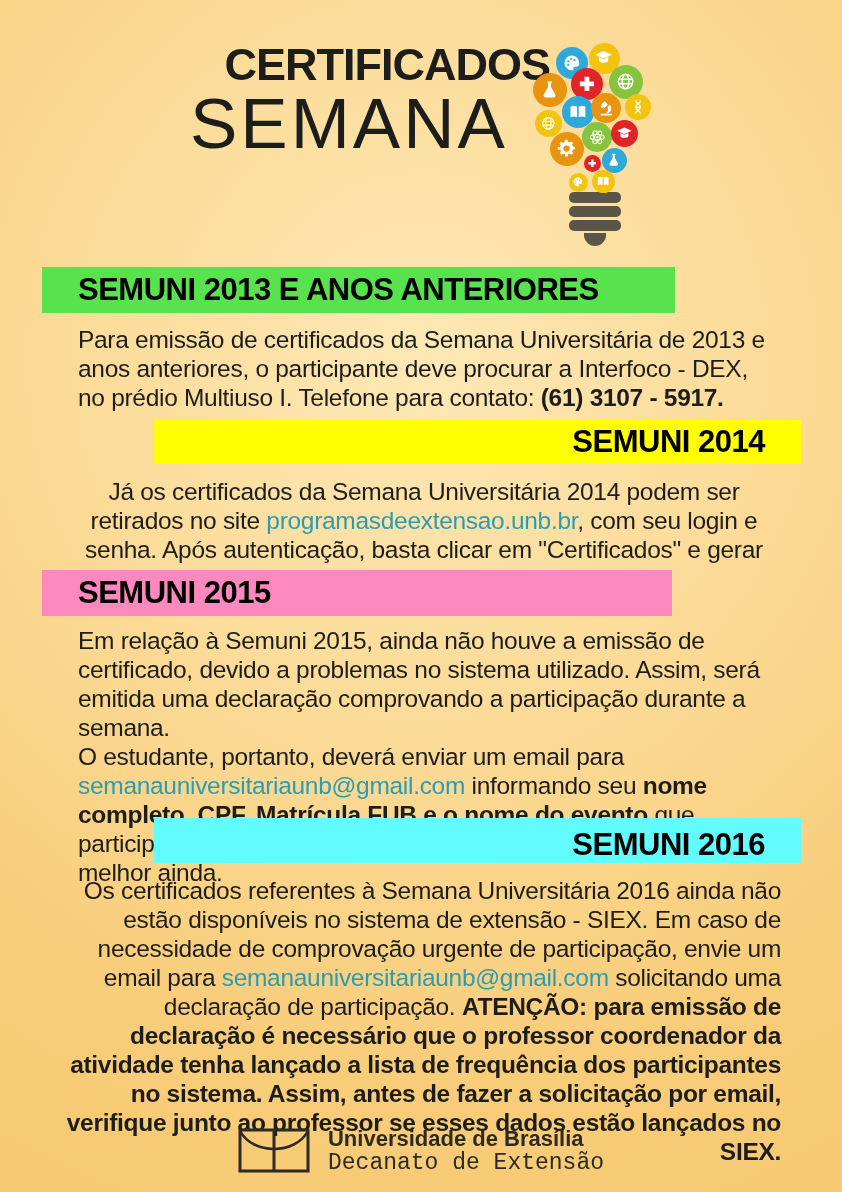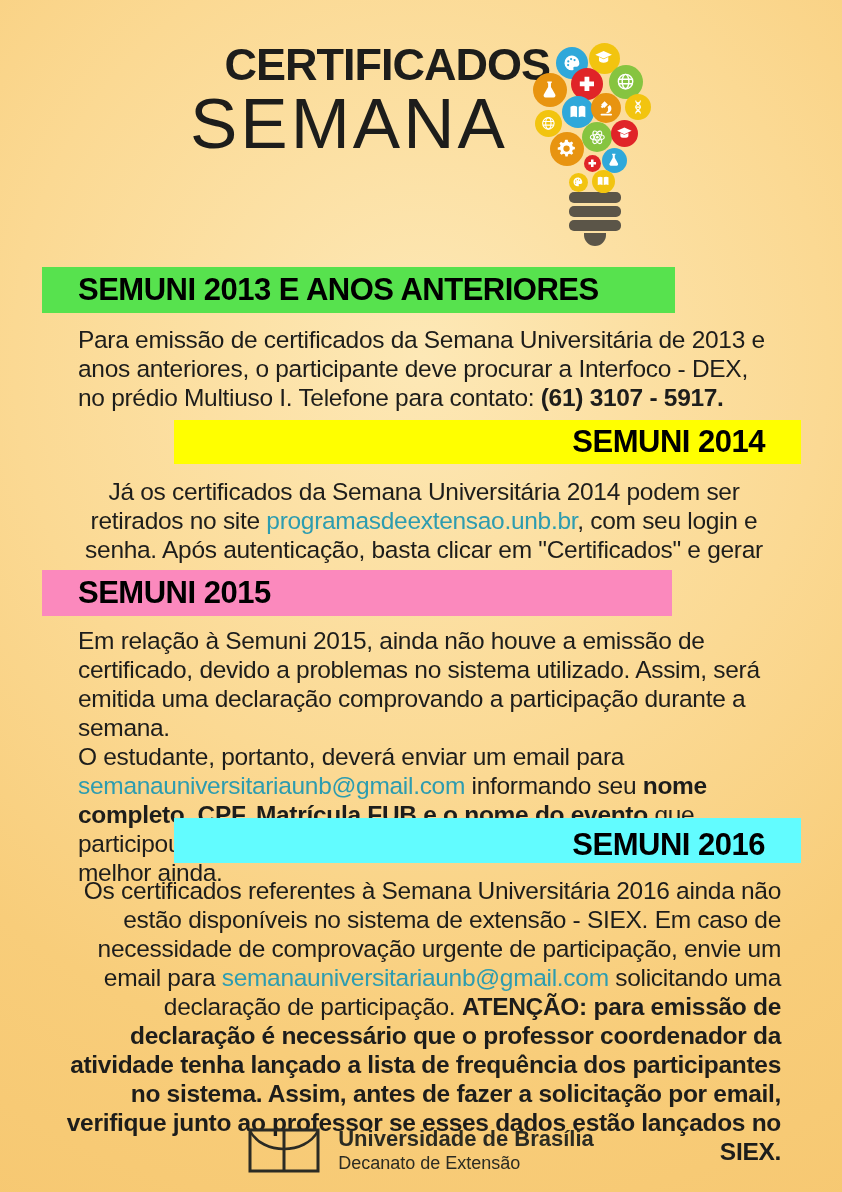--- a/index.html
+++ b/index.html
@@ -19,42 +19,42 @@
   .title3{font-size:43px;font-weight:400;letter-spacing:0.5px;line-height:50px;margin-top:-2px;}
   
   .bulb{position:absolute;left:520px;top:30px;width:205px;height:235px;}
   .bulb-circle{position:absolute;border-radius:50%;display:flex;align-items:center;justify-content:center;}
   .bulb-circle svg{width:62%;height:62%;}
   .bulb-base{position:absolute;}
   .bulb-bar{position:absolute;border-radius:5px;background:#5b5548;height:11px;width:52px;left:49px;}
   .bulb-dome{position:absolute;background:#5b5548;width:22px;height:13px;left:64px;top:203px;border-radius:0 0 11px 11px;}
   
   .banner{position:absolute;height:46px;display:flex;align-items:center;
-          font-weight:bold;font-size:31px;letter-spacing:-0.5px;color:#000;}
+          font-weight:bold;font-size:31px;letter-spacing:-0.5px;color:#000;padding-left:20px;}
   .banner.left{left:42px;padding-left:36px;}
   .banner.right{right:41px;justify-content:flex-end;padding-right:36px;}
   .banner-1{top:267px;width:597px;}
   .banner-2{top:420px;width:591px;height:44px;}
   .banner-3{top:570px;width:594px;}
   .banner-4{top:818px;width:591px;height:45px;}
   
   .para{position:absolute;font-size:24.5px;line-height:29px;letter-spacing:-0.3px;}
   .para-1{top:325px;left:78px;width:692px;text-align:left;}
   .para-2{top:477px;left:76px;width:696px;text-align:center;}
   .para-3{top:626px;left:78px;width:700px;text-align:left;}
   .para-4{top:876px;left:63px;width:718px;text-align:right;}
   .seg-normal{font-weight:normal;}
   .seg-bold{font-weight:bold;}
   .seg-link{color:#2d9cb0;}
   
   .footer{position:absolute;top:1126px;left:0;width:842px;display:flex;justify-content:center;align-items:center;gap:18px;}
   .unb-logo{width:72px;height:45px;}
   .footer-text{display:flex;flex-direction:column;justify-content:center;}
   .footer-org{font-size:22px;font-weight:bold;line-height:26px;color:#2b2b22;}
-  .footer-dept{font-size:18px;line-height:22px;color:#2b2b22;}
+  .footer-dept{font-size:23px;line-height:22px;color:#2b2b22;font-family:Liberation Mono, monospace;}
   .svgdefs{position:absolute;width:0;height:0;overflow:hidden;}
 </style>
 </head>
 <body>
 
 <svg class="svgdefs" aria-hidden="true">
   <defs>
     <symbol id="i-palette" viewBox="0 0 24 24">
       <path fill="#fff" d="M12 3a9 9 0 1 0 .7 17.97c1.3-.1 1.65-1.25 1.1-2.17-.6-1.05.12-2.3 1.4-2.3h2.3c1.9 0 3.5-1.6 3.5-3.5C21 7.4 17 3 12 3z"></path>
       <circle cx="7.6" cy="10.2" r="1.3" fill="var(--c)"></circle>

